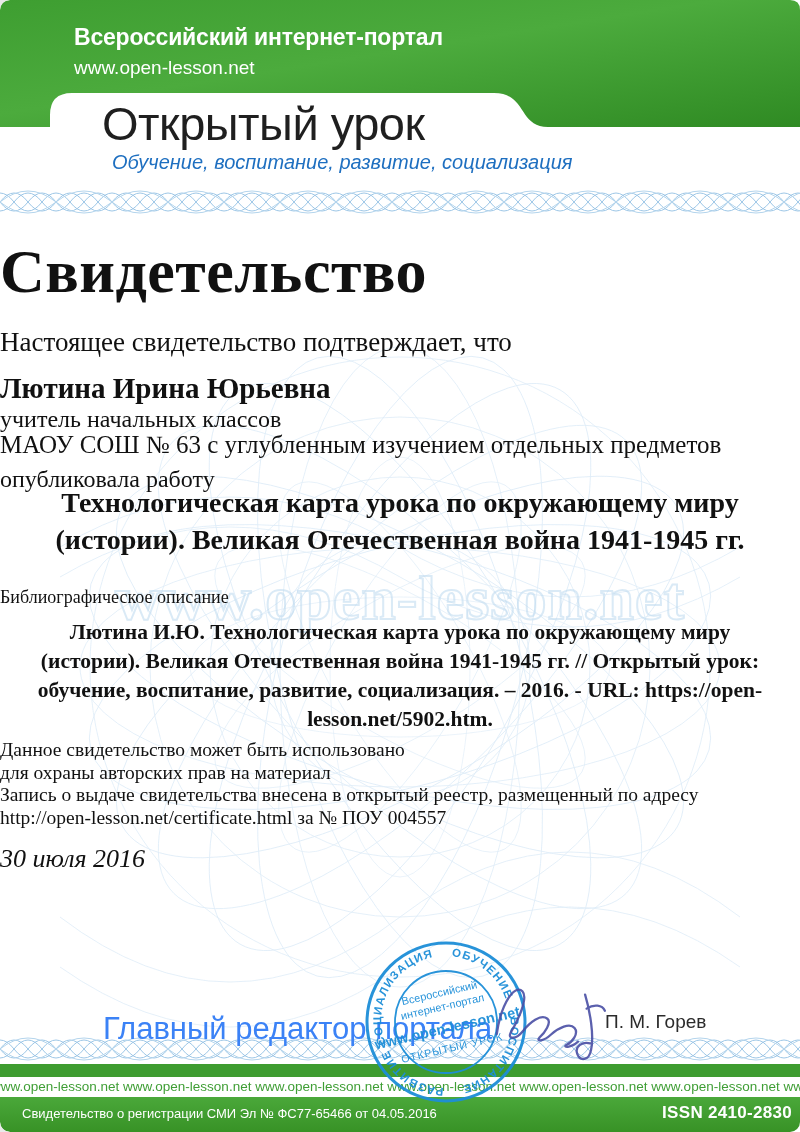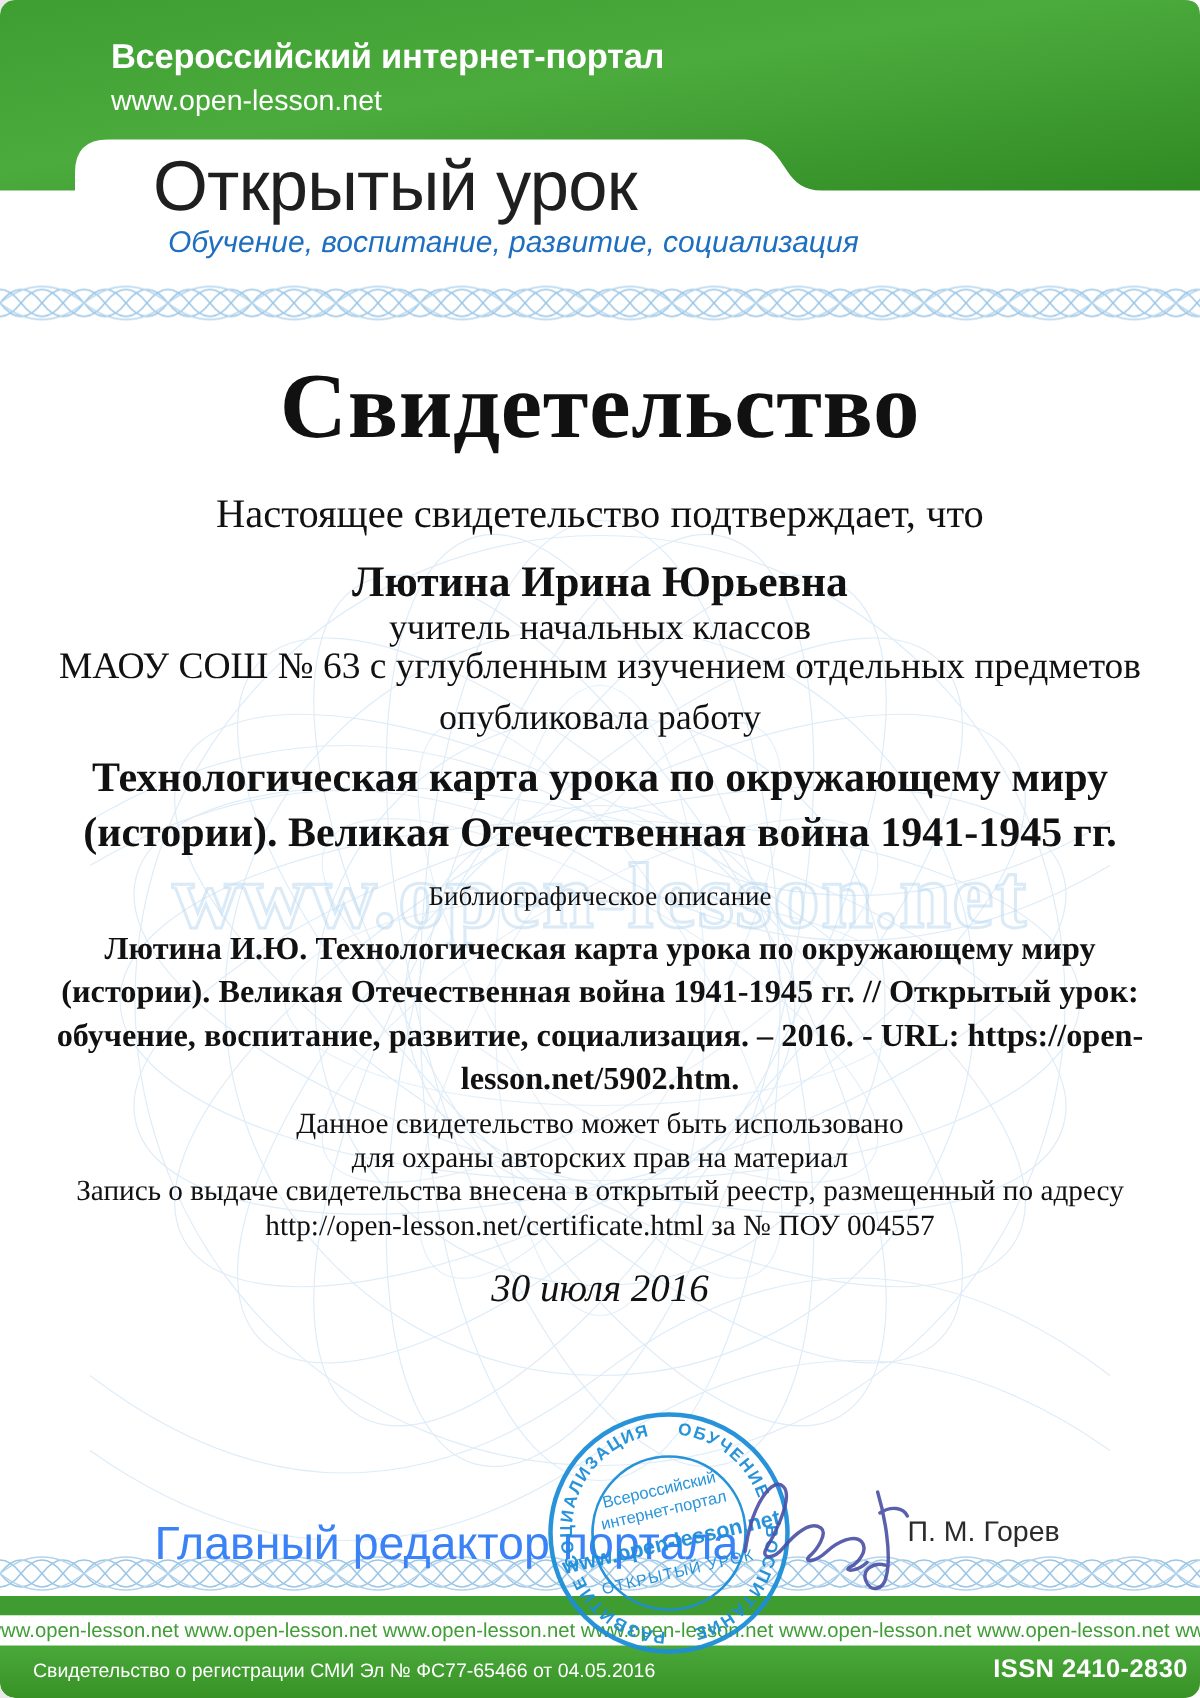--- a/index.html
+++ b/index.html
@@ -16,28 +16,28 @@
   .band{left:0;width:800px;height:26px;}
   .band-top{top:189px;}
   .band-bottom{top:1036px;}
   
   .rosette{top:252px;left:55px;opacity:0.85;}
   .url-watermark{top:563px;left:0;width:800px;text-align:center;
      font-family:"Liberation Serif",serif;font-weight:bold;font-size:62px;letter-spacing:1px;
      color:transparent;-webkit-text-stroke:2px #bcd9ef;opacity:0.55;white-space:nowrap;}
   
   .serif{font-family:"Liberation Serif",serif;color:#111;}
-  .centered{left:0;width:800px;text-align:center;}
+  .centered{left:0;width:800px;text-align:left;}
   .cert-title{top:236px;font-size:62px;font-weight:bold;letter-spacing:0.5px;}
   .confirm-line{top:327px;font-size:27px;}
   .recipient-name{top:372px;font-size:29px;font-weight:bold;}
   .recipient-role{top:406px;font-size:24px;}
   .recipient-school{top:431px;font-size:25px;}
   .published-line{top:466px;font-size:24px;}
-  .work-title{top:500px;left:15px;width:770px;font-size:28px;font-weight:bold;line-height:37px;}
+  .work-title{top:484px;left:15px;width:770px;font-size:28px;font-weight:bold;line-height:37px;}
   .bib-heading{top:587px;font-size:18px;}
   .bib-text{top:618px;left:22px;width:756px;font-size:21.5px;font-weight:bold;line-height:29px;text-align:center;}
   .usage-block{top:739px;font-size:19.5px;line-height:22.5px;}
   .cert-date{top:844px;font-size:26px;font-style:italic;}
   
   .editor-label{top:1011px;left:103px;font-size:31px;color:#3b82f6;z-index:3;}
   .editor-name{top:1011px;left:605px;font-size:19px;color:#2b2b2b;z-index:3;}
   .stamp{top:936px;left:360px;z-index:5;opacity:0.95;}
   .signature{top:972px;left:488px;z-index:6;}
   

